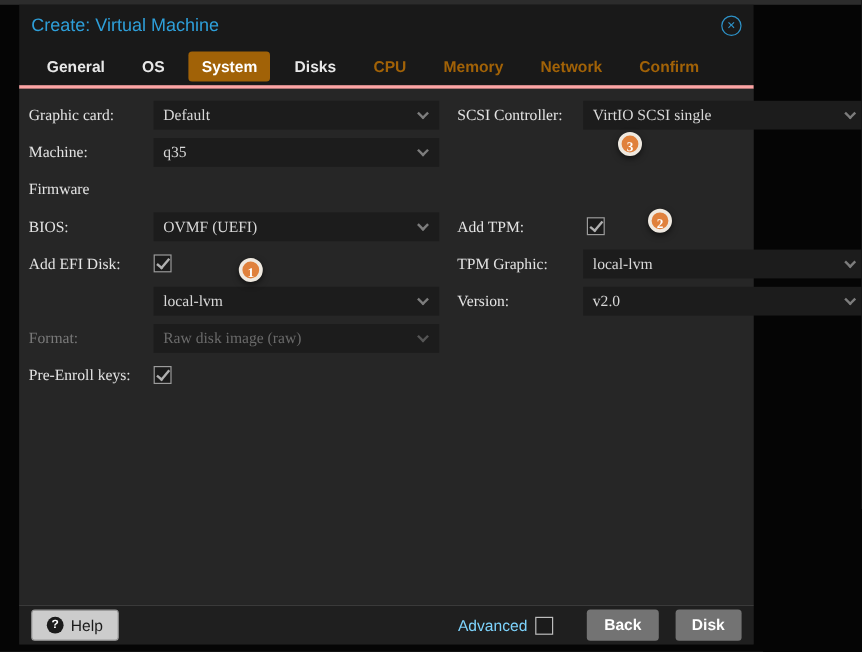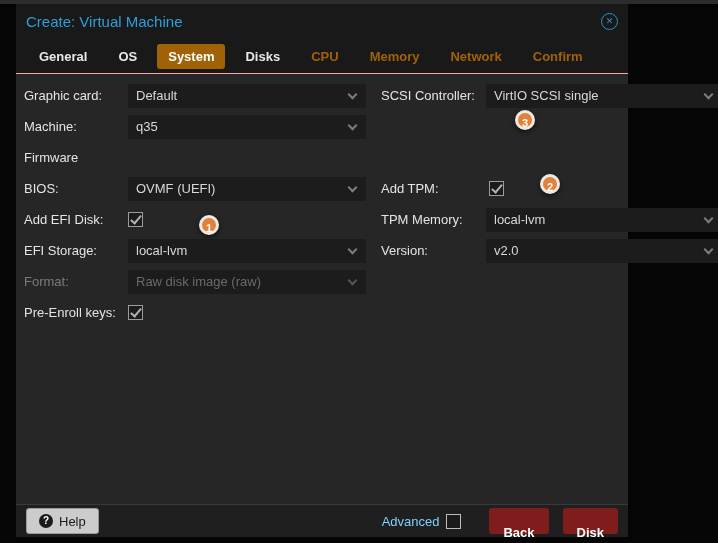--- a/index.html
+++ b/index.html
@@ -18,32 +18,32 @@
   .title { position:absolute; left:10px; top:0; line-height:36px; font-size:15px; color:#2e9fd9; }
   .close-btn {
     position:absolute; right:10px; top:9px; width:17px; height:17px;
     border:1px solid #2e93c9; border-radius:50%;
     color:#2e93c9; font-size:9px; line-height:15px; text-align:center; cursor:pointer;
   }
 
   
   .tabbar {
     position:absolute; top:36px; left:0; right:0; height:34px;
-    border-bottom:1px solid #fca5a5;
+    border-bottom:3px solid #fca5a5;
     display:flex; align-items:center; padding-left:12px; gap:9px;
   }
   .tab {
     padding:5px 11px; font-size:13px; font-weight:bold; color:#e8e8e8;
     border-radius:3px; cursor:pointer; white-space:nowrap;
   }
   .tab--active { background:#a16207; color:#ffffff; }
   .tab--disabled { color:#a16207; cursor:default; }
 
   
-  .content { position:absolute; top:70px; left:0; right:0; height:430px; background:#262626; }
+  .content { position:absolute; top:70px; left:0; right:0; height:430px; background:#262626;font-family:Liberation Serif, serif; }
   .row { position:absolute; left:0; right:0; height:24px; }
   .y1{top:10px}.y2{top:41px}.y3{top:72px}.y4{top:103px}.y5{top:134px}.y6{top:165px}.y7{top:196px}.y8{top:227px}
   .field-label { position:absolute; left:8px; font-size:13px; line-height:24px; color:#e4e4e4; }
   .field-label.right { left:365px; }
   .field-label.disabled { color:#7a7a7a; }
   .select {
     position:absolute; left:112px; width:238px; height:24px;
     background:#1c1c1c; cursor:pointer;
   }
   .select.right { left:470px; width:236px; }
@@ -94,22 +94,22 @@
     color:#ffffff; font-size:10px; font-weight:bold; line-height:14px; text-align:center;
   }
   .help-label { font-size:13px; color:#1b1b1b; }
   .footer-right { margin-left:auto; display:flex; align-items:center; }
   .advanced-label { font-size:13px; color:#7dd3fc; margin-right:7px; }
   .advanced-checkbox {
     position:relative; width:15px; height:15px;
     border:1px solid #bdbdbd; background:#1b1b1b; cursor:pointer; margin-right:14px;
   }
   .btn {
-    height:26px; padding:12px 14px; margin-left:14px;
-    background:#7f1d1d; border:none; border-radius:3px;
+    height:26px; padding:0 14px; margin-left:14px;
+    background:#737373; border:none; border-radius:3px;
     color:#ffffff; font-size:13px; font-weight:bold; line-height:26px; cursor:pointer;
     font-family:"Liberation Sans", sans-serif;
   }
 </style>
 </head>
 <body>
 
 <div class="top-strip"></div>
 
 <div class="dialog">
@@ -159,21 +159,20 @@
         <span class="chev"></span>
       </div>
     </div>
 
     <div class="row y5">
       <span class="field-label">Add EFI Disk:</span>
       <span class="checkbox checked"></span>
     </div>
 
     <div class="row y6">
-      <span class="field-label">EFI Storage:</span>
       <div class="select">
         <span class="val">local-lvm</span>
         <span class="chev"></span>
       </div>
     </div>
 
     <div class="row y7">
       <span class="field-label disabled">Format:</span>
       <div class="select disabled">
         <span class="val">Raw disk image (raw)</span>
@@ -194,21 +193,21 @@
       </div>
     </div>
 
 
     <div class="row y4">
       <span class="field-label right">Add TPM:</span>
       <span class="checkbox right checked"></span>
     </div>
 
     <div class="row y5">
-      <span class="field-label right">TPM Memory:</span>
+      <span class="field-label right">TPM Graphic:</span>
       <div class="select right">
         <span class="val">local-lvm</span>
         <span class="chev"></span>
       </div>
     </div>
 
     <div class="row y6">
       <span class="field-label right">Version:</span>
       <div class="select right">
         <span class="val">v2.0</span>

